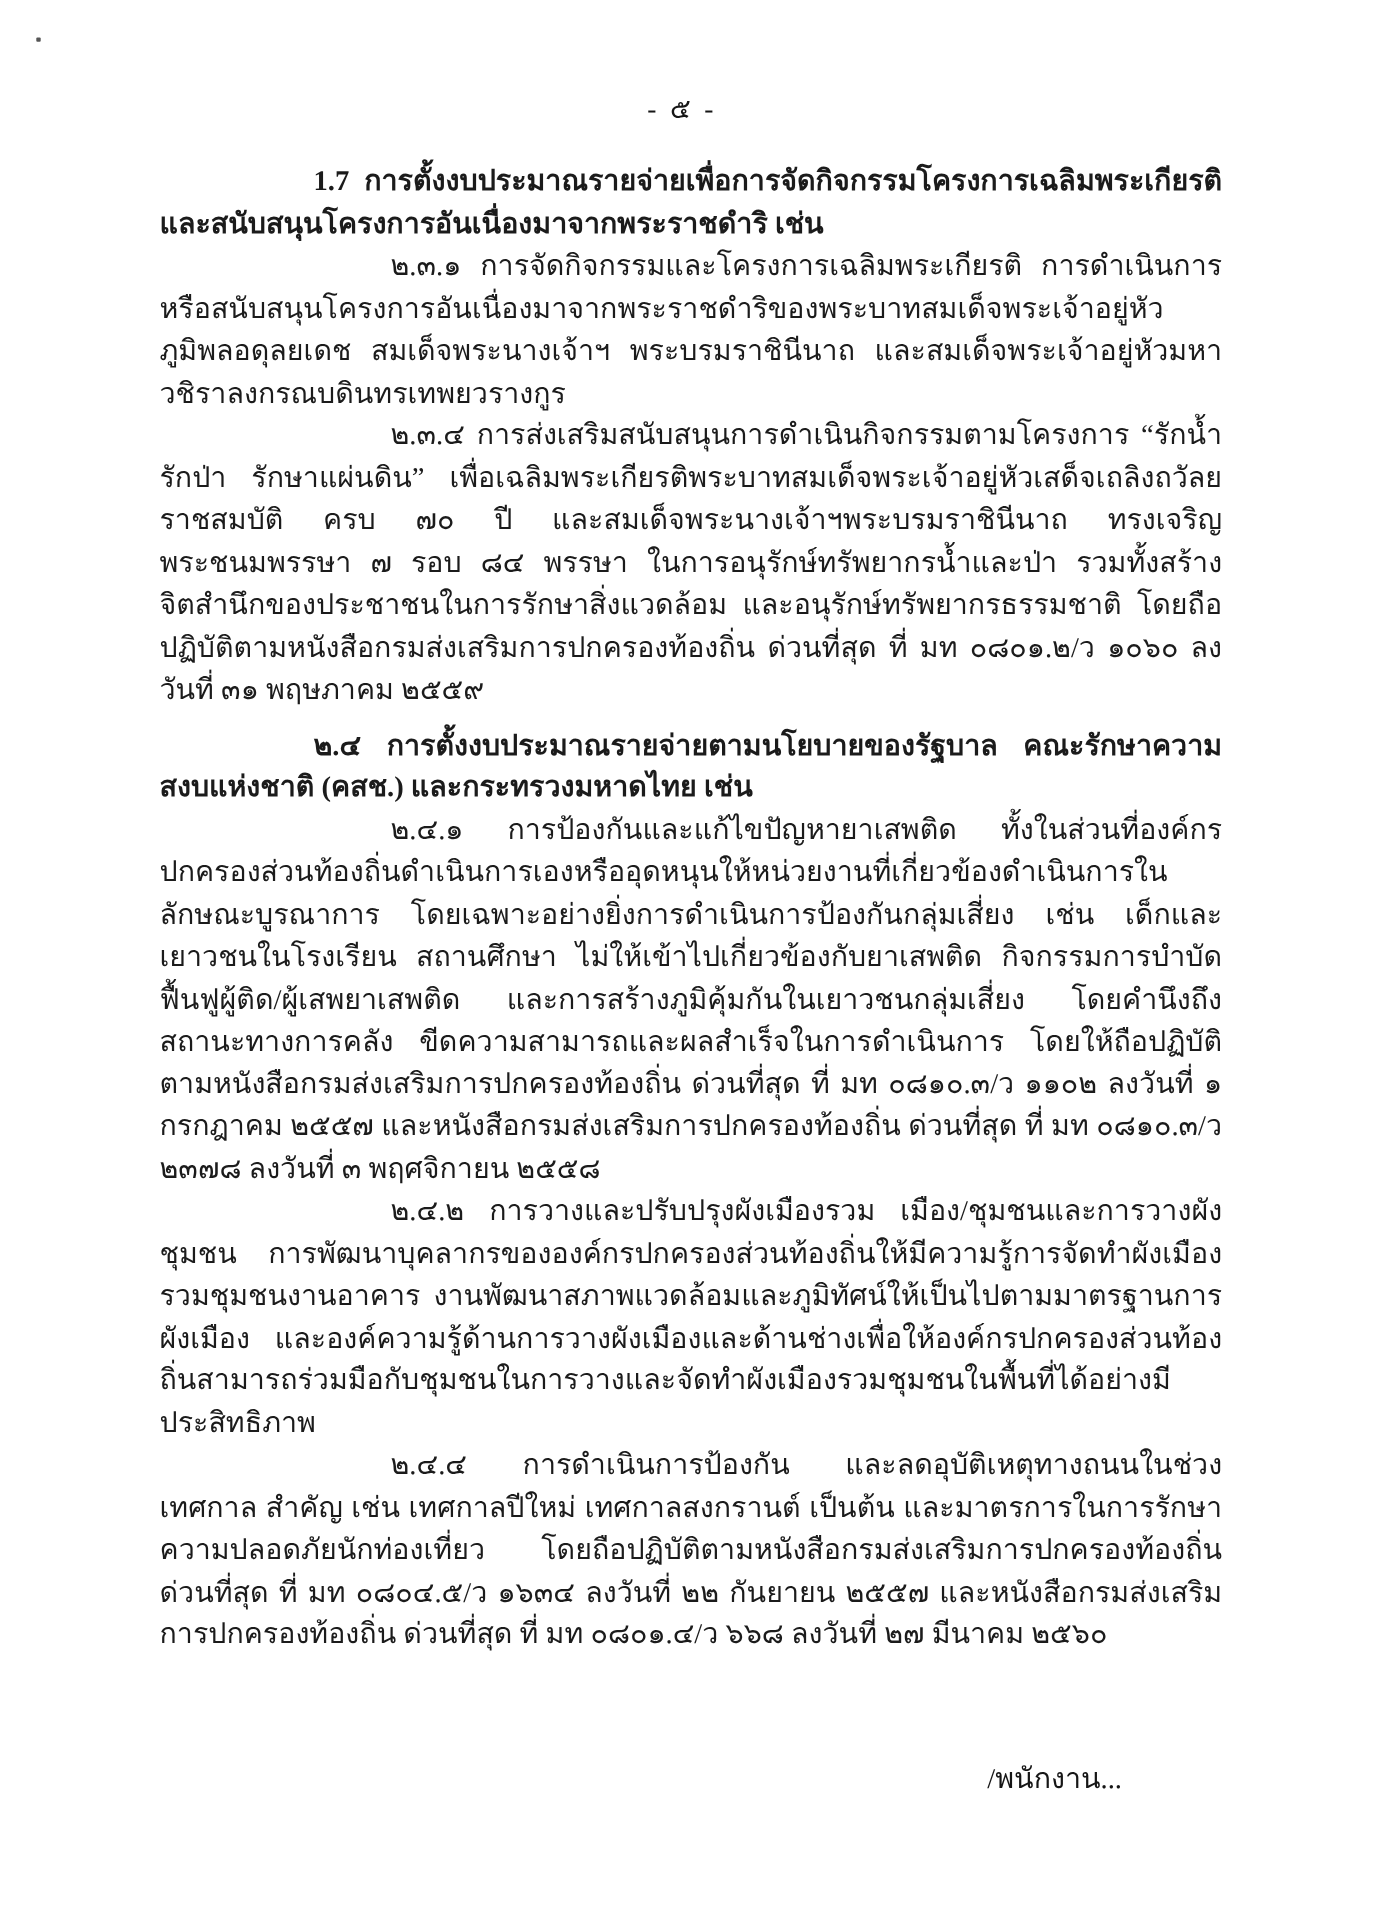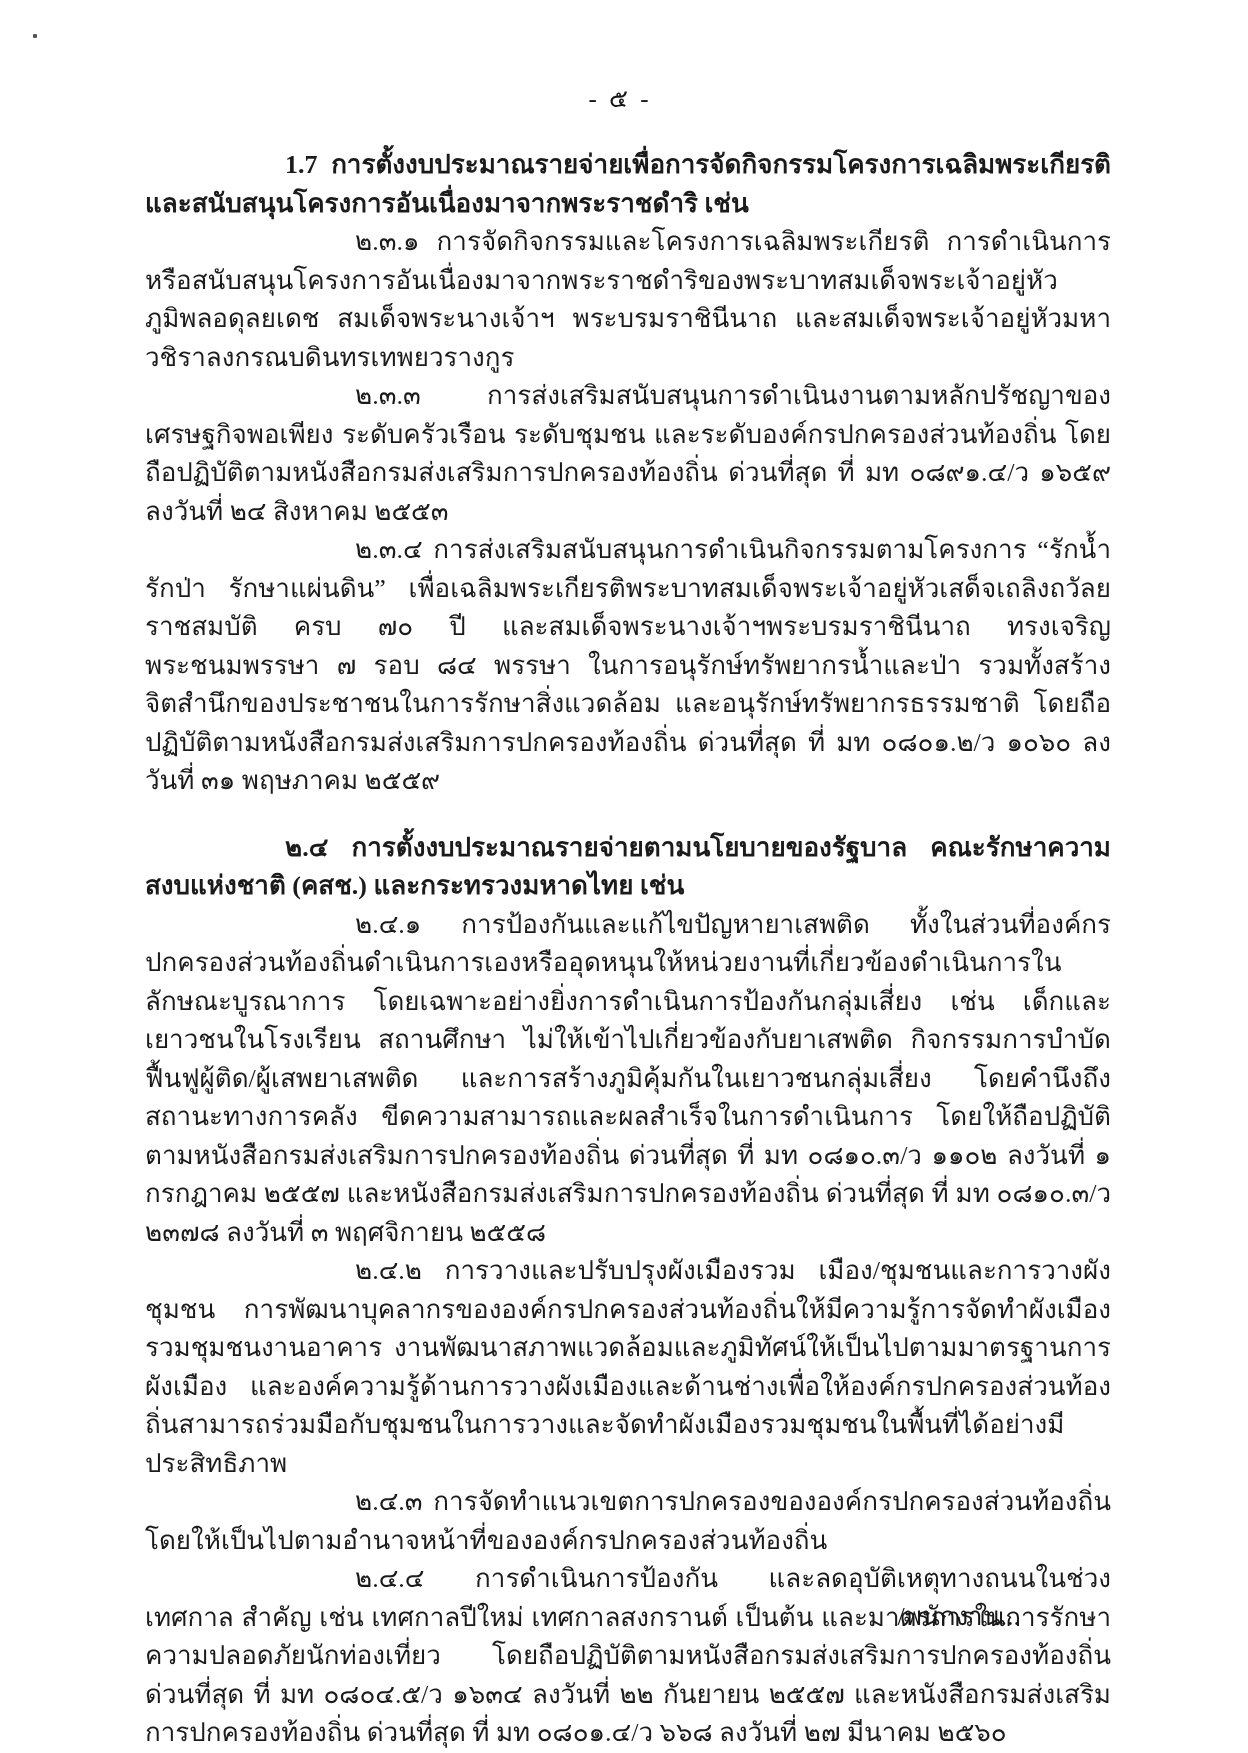--- a/index.html
+++ b/index.html
@@ -47,21 +47,21 @@
   .para {
     margin: 0;
     text-indent: 210px;
     font-weight: 400;
   }
   .para.heading {
     text-indent: 140px;
     font-weight: 700;
   }
   .para.gap-above {
-    margin-top: 28px;
+    margin-top: 12px;
   }
   .continuation {
     position: absolute;
     top: 1595px;
     right: 228px;
     font-size: 26px;
     color: #161616;
   }
   .footer-note {
     position: absolute;
@@ -78,26 +78,24 @@
 
 <div class="page">
 
   <div class="scan-speck"></div>
 
   <div class="page-number">- ๕ -</div>
 
   <div class="content">
     <p class="para heading">1.7 การตั้งงบประมาณรายจ่ายเพื่อการจัดกิจกรรมโครงการเฉลิมพระเกียรติ และสนับสนุนโครงการอันเนื่องมาจากพระราชดำริ เช่น</p>
     <p class="para">๒.๓.๑ การจัดกิจกรรมและโครงการเฉลิมพระเกียรติ การดำเนินการหรือสนับสนุนโครงการอันเนื่องมาจากพระราชดำริของพระบาทสมเด็จพระเจ้าอยู่หัวภูมิพลอดุลยเดช สมเด็จพระนางเจ้าฯ พระบรมราชินีนาถ และสมเด็จพระเจ้าอยู่หัวมหาวชิราลงกรณบดินทรเทพยวรางกูร</p>
-    <p class="para">๒.๓.๓ การส่งเสริมสนับสนุนการดำเนินงานตามหลักปรัชญาของเศรษฐกิจพอเพียง ระดับครัวเรือน ระดับชุมชน และระดับองค์กรปกครองส่วนท้องถิ่น โดยถือปฏิบัติตามหนังสือกรมส่งเสริมการปกครองท้องถิ่น ด่วนที่สุด ที่ มท ๐๘๙๑.๔/ว ๑๖๕๙ ลงวันที่ ๒๔ สิงหาคม ๒๕๕๓</p>
     <p class="para">๒.๓.๔ การส่งเสริมสนับสนุนการดำเนินกิจกรรมตามโครงการ “รักน้ำ รักป่า รักษาแผ่นดิน” เพื่อเฉลิมพระเกียรติพระบาทสมเด็จพระเจ้าอยู่หัวเสด็จเถลิงถวัลยราชสมบัติ ครบ ๗๐ ปี และสมเด็จพระนางเจ้าฯพระบรมราชินีนาถ ทรงเจริญพระชนมพรรษา ๗ รอบ ๘๔ พรรษา ในการอนุรักษ์ทรัพยากรน้ำและป่า รวมทั้งสร้างจิตสำนึกของประชาชนในการรักษาสิ่งแวดล้อม และอนุรักษ์ทรัพยากรธรรมชาติ โดยถือปฏิบัติตามหนังสือกรมส่งเสริมการปกครองท้องถิ่น ด่วนที่สุด ที่ มท ๐๘๐๑.๒/ว ๑๐๖๐ ลงวันที่ ๓๑ พฤษภาคม ๒๕๕๙</p>
     <p class="para heading gap-above">๒.๔ การตั้งงบประมาณรายจ่ายตามนโยบายของรัฐบาล คณะรักษาความสงบแห่งชาติ (คสช.) และกระทรวงมหาดไทย เช่น</p>
     <p class="para">๒.๔.๑ การป้องกันและแก้ไขปัญหายาเสพติด ทั้งในส่วนที่องค์กรปกครองส่วนท้องถิ่นดำเนินการเองหรืออุดหนุนให้หน่วยงานที่เกี่ยวข้องดำเนินการในลักษณะบูรณาการ โดยเฉพาะอย่างยิ่งการดำเนินการป้องกันกลุ่มเสี่ยง เช่น เด็กและเยาวชนในโรงเรียน สถานศึกษา ไม่ให้เข้าไปเกี่ยวข้องกับยาเสพติด กิจกรรมการบำบัดฟื้นฟูผู้ติด/ผู้เสพยาเสพติด และการสร้างภูมิคุ้มกันในเยาวชนกลุ่มเสี่ยง โดยคำนึงถึงสถานะทางการคลัง ขีดความสามารถและผลสำเร็จในการดำเนินการ โดยให้ถือปฏิบัติตามหนังสือกรมส่งเสริมการปกครองท้องถิ่น ด่วนที่สุด ที่ มท ๐๘๑๐.๓/ว ๑๑๐๒ ลงวันที่ ๑ กรกฎาคม ๒๕๕๗ และหนังสือกรมส่งเสริมการปกครองท้องถิ่น ด่วนที่สุด ที่ มท ๐๘๑๐.๓/ว ๒๓๗๘ ลงวันที่ ๓ พฤศจิกายน ๒๕๕๘</p>
     <p class="para">๒.๔.๒ การวางและปรับปรุงผังเมืองรวม เมือง/ชุมชนและการวางผังชุมชน การพัฒนาบุคลากรขององค์กรปกครองส่วนท้องถิ่นให้มีความรู้การจัดทำผังเมืองรวมชุมชนงานอาคาร งานพัฒนาสภาพแวดล้อมและภูมิทัศน์ให้เป็นไปตามมาตรฐานการผังเมือง และองค์ความรู้ด้านการวางผังเมืองและด้านช่างเพื่อให้องค์กรปกครองส่วนท้องถิ่นสามารถร่วมมือกับชุมชนในการวางและจัดทำผังเมืองรวมชุมชนในพื้นที่ได้อย่างมีประสิทธิภาพ</p>
-    <p class="para">๒.๔.๓ การจัดทำแนวเขตการปกครองขององค์กรปกครองส่วนท้องถิ่น โดยให้เป็นไปตามอำนาจหน้าที่ขององค์กรปกครองส่วนท้องถิ่น</p>
     <p class="para">๒.๔.๔ การดำเนินการป้องกัน และลดอุบัติเหตุทางถนนในช่วงเทศกาล สำคัญ เช่น เทศกาลปีใหม่ เทศกาลสงกรานต์ เป็นต้น และมาตรการในการรักษาความปลอดภัยนักท่องเที่ยว โดยถือปฏิบัติตามหนังสือกรมส่งเสริมการปกครองท้องถิ่น ด่วนที่สุด ที่ มท ๐๘๐๔.๕/ว ๑๖๓๔ ลงวันที่ ๒๒ กันยายน ๒๕๕๗ และหนังสือกรมส่งเสริมการปกครองท้องถิ่น ด่วนที่สุด ที่ มท ๐๘๐๑.๔/ว ๖๖๘ ลงวันที่ ๒๗ มีนาคม ๒๕๖๐</p>
 
   </div>
 
   <div class="continuation">/พนักงาน...</div>
 
   <div class="footer-note">งบประมาณปี 61 / ซักซ้อมการจัดทำงบประมาณ</div>
 
 </div>
 

